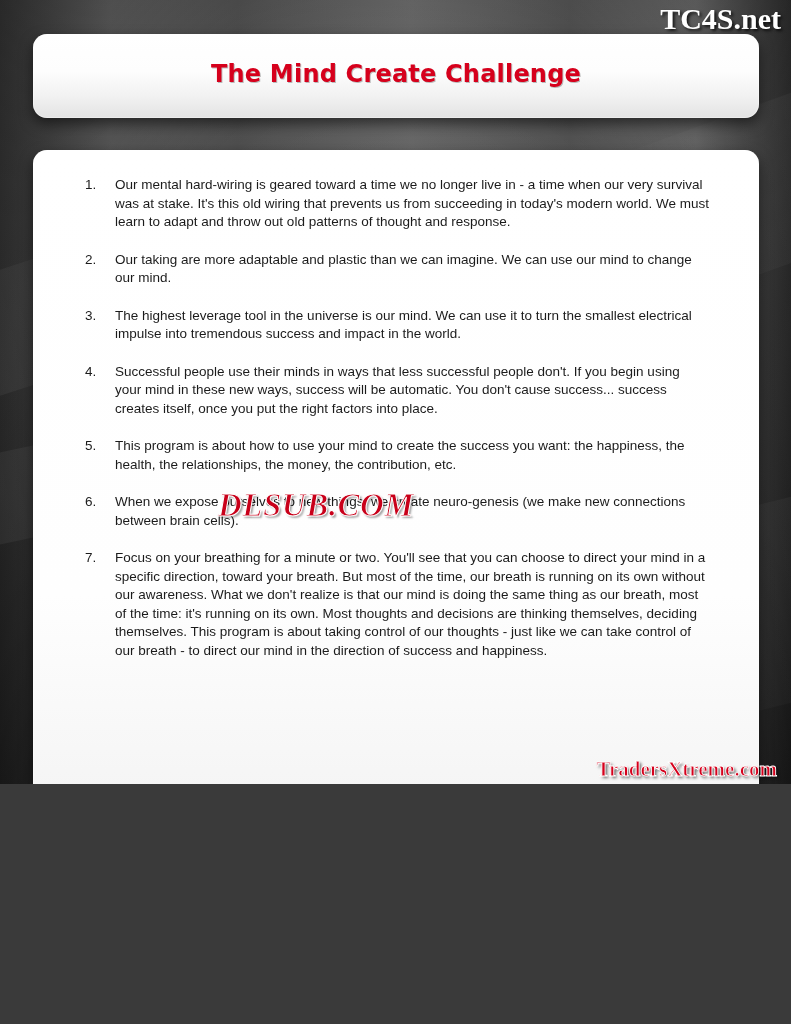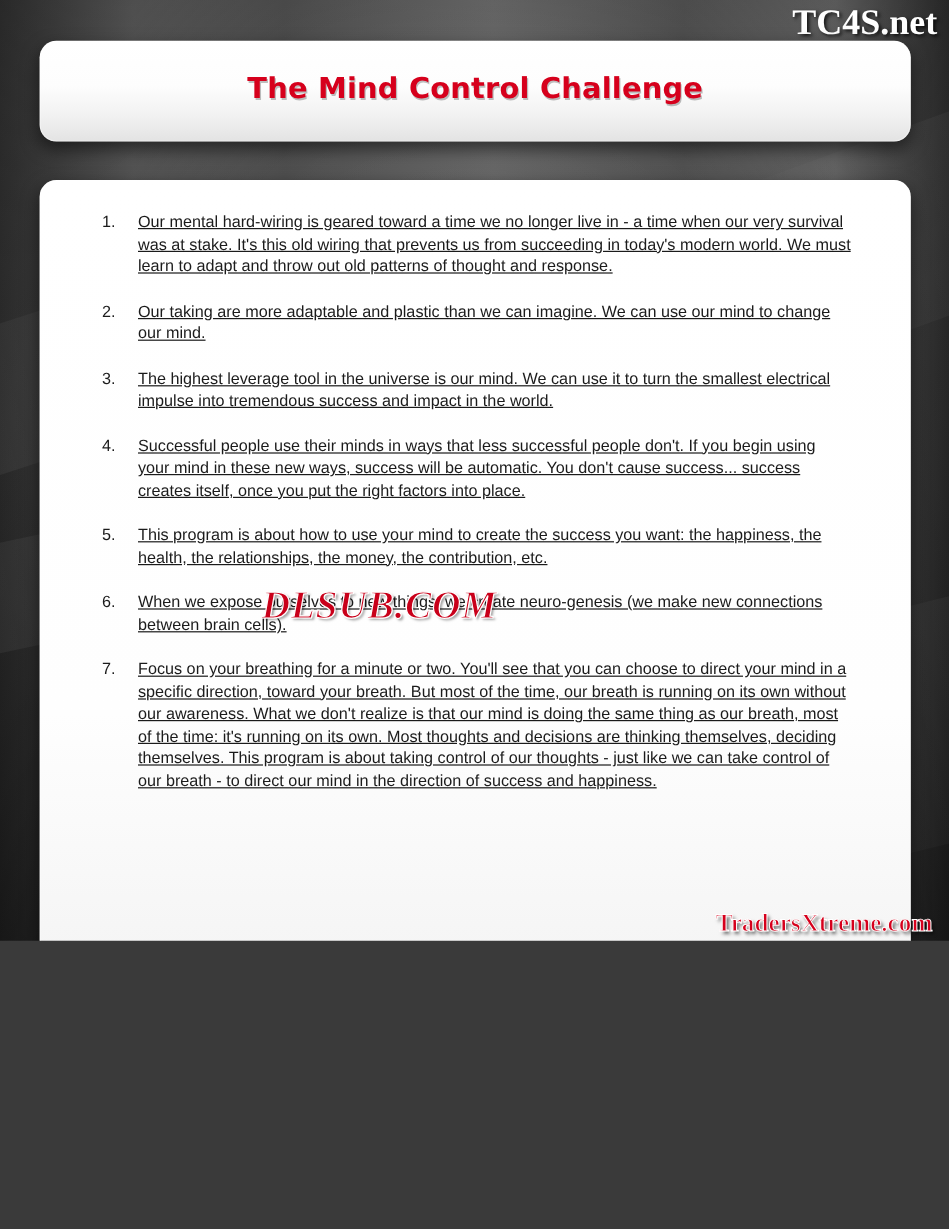--- a/index.html
+++ b/index.html
@@ -106,21 +106,20 @@
     font-size: 13.5px;
     color: #1b1b1b;
     line-height: 18.5px;
   }
   .item-text {
     flex: 1 1 auto;
     font-size: 13.5px;
     color: #1b1b1b;
     line-height: 18.5px;
     text-align: left;
-    text-decoration: underline;
   }
 
   
   .watermark {
     position: absolute;
     left: 218px;
     top: 487px;
     font-family: Liberation Serif, serif;
     font-weight: bold;
     font-style: italic;
@@ -193,21 +192,21 @@
 
   <div class="bg-streak streak-a"></div>
   <div class="bg-streak streak-b"></div>
   <div class="bg-streak streak-c"></div>
   <div class="bg-streak streak-d"></div>
   <div class="vignette"></div>
 
   <div class="site-brand">TC4S.net</div>
 
   <div class="card title-card">
-    <div class="doc-title">The Mind Control Challenge</div>
+    <div class="doc-title">The Mind Create Challenge</div>
   </div>
 
   <div class="card body-card">
 
     <div class="list">
 
       <div class="item">
         <div class="item-num">1.</div>
         <div class="item-text">Our mental hard-wiring is geared toward a time we no longer live in - a time when our very survival was at stake. It's this old wiring that prevents us from succeeding in today's modern world. We must learn to adapt and throw out old patterns of thought and response.</div>
       </div>

